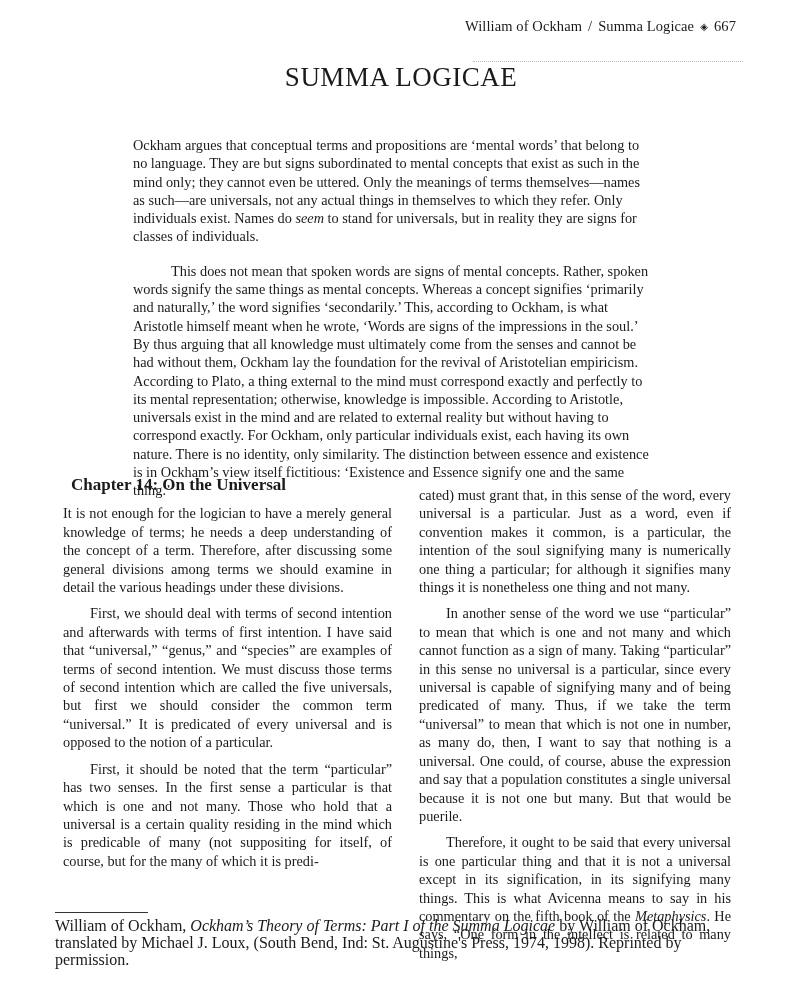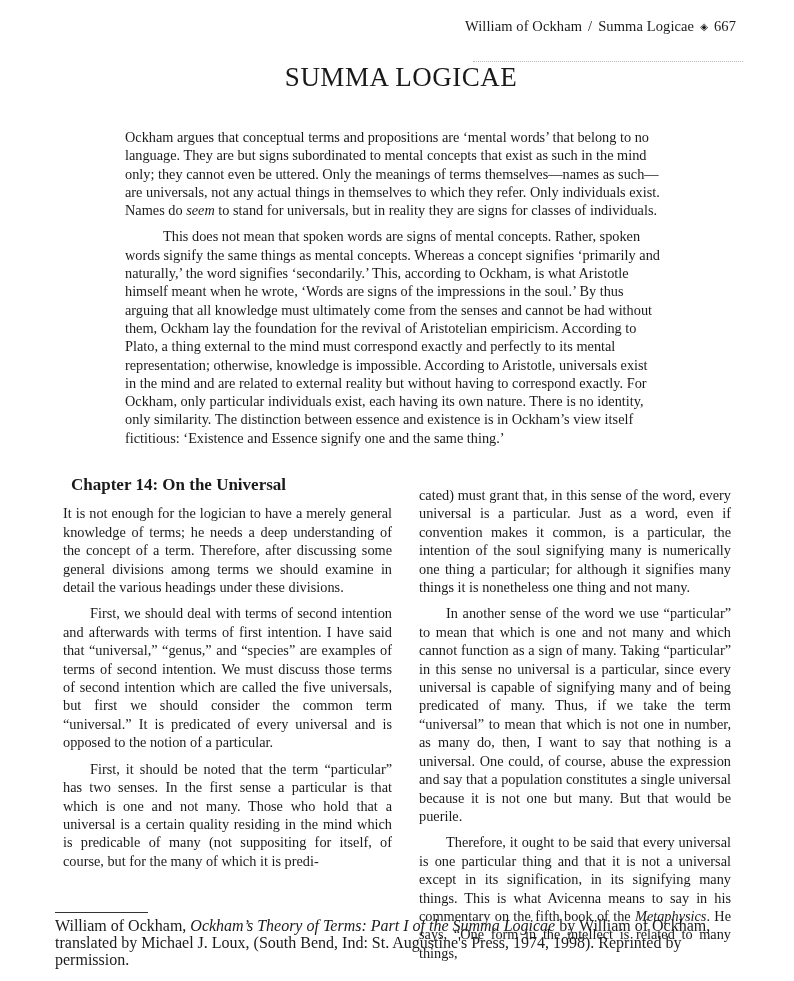--- a/index.html
+++ b/index.html
@@ -20,21 +20,21 @@
   }
   .title {
     position: absolute; top: 62px; left: 0; width: 794px; text-align: center;
     font-size: 27px; letter-spacing: 0.5px; font-weight: normal; margin: 0;
     padding-left: 4px;
   }
   .intro {
     position: absolute; top: 120px; left: 117px; width: 553px;
     font-size: 14.3px; line-height: 18.3px; text-align: left;
   }
-  .intro p { margin: 8px; }
+  .intro p { margin: 16px; }
   .intro p.indent { text-indent: 38px; }
   .col {
     position: absolute; top: 476px; width: 345px;
     font-size: 14.3px; line-height: 18.4px; text-align: justify;
   }
   .col p { margin: 8px; }
   .col p.indent { text-indent: 27px; }
   .col-left { left: 55px; }
   .col-right { left: 411px; width: 328px; top: 478px; }
   .part-head { font-weight: bold; font-size: 15px; margin: 0 0 6px 0; letter-spacing: 0.3px; }

